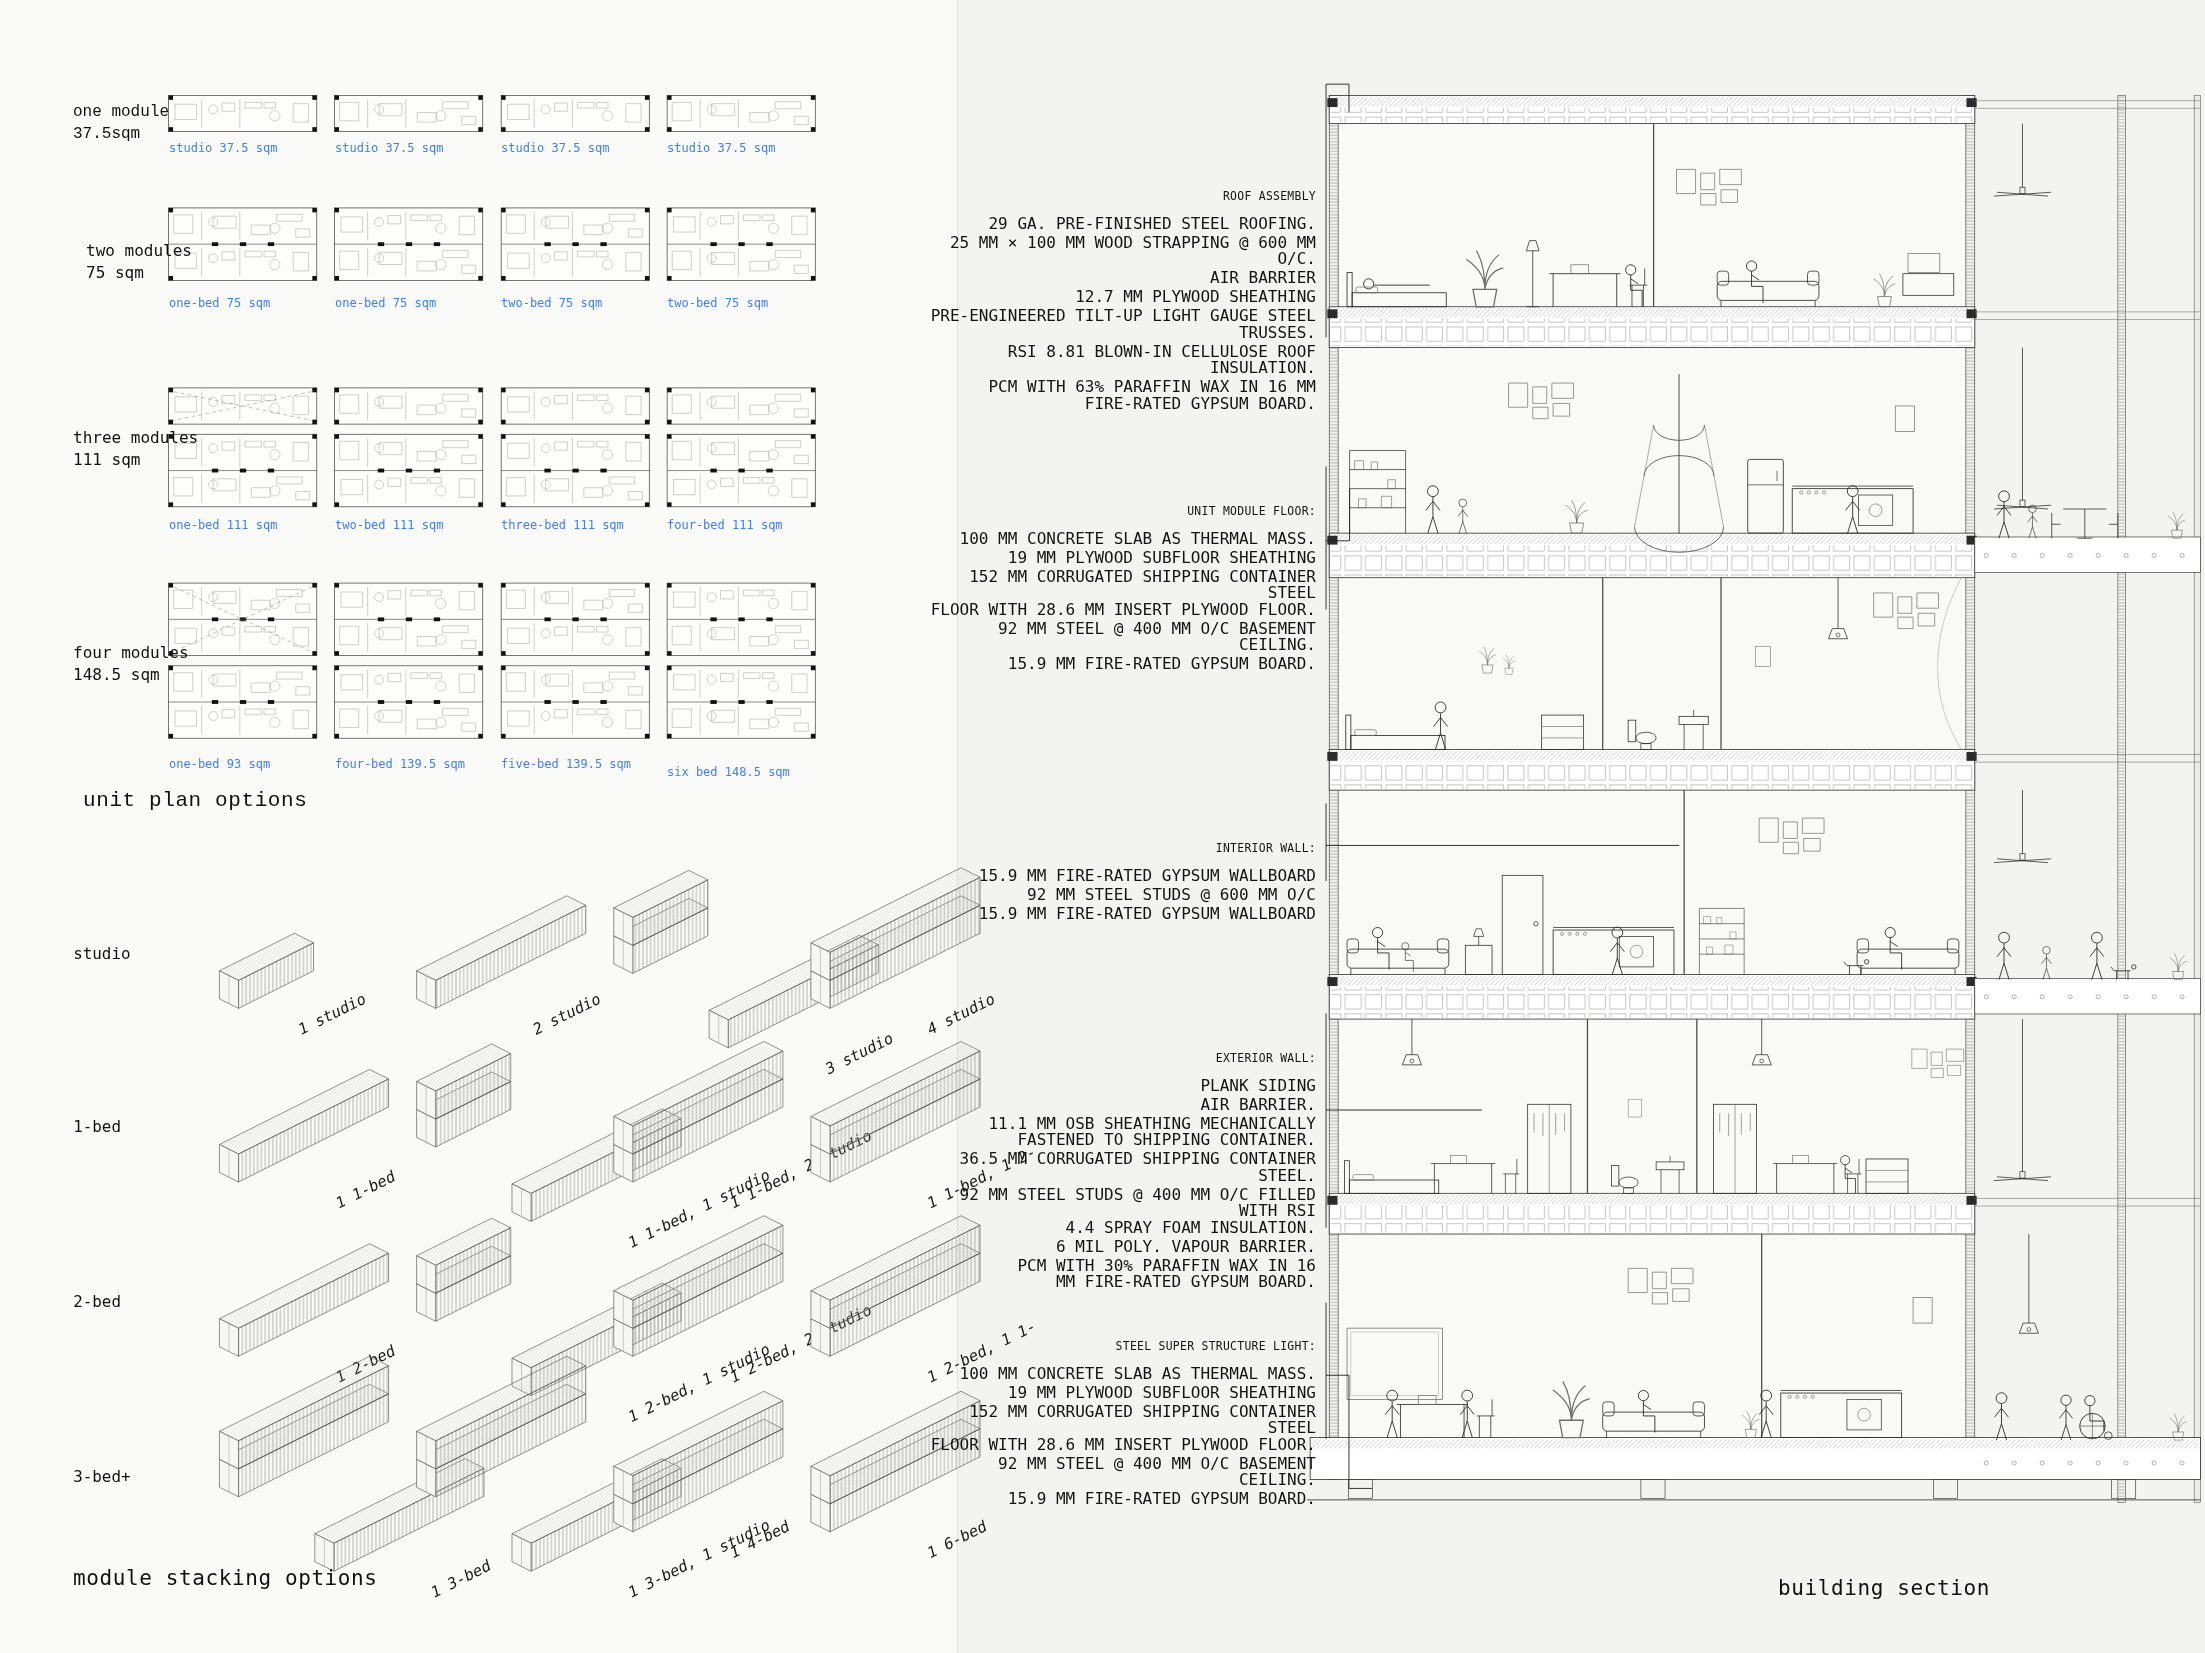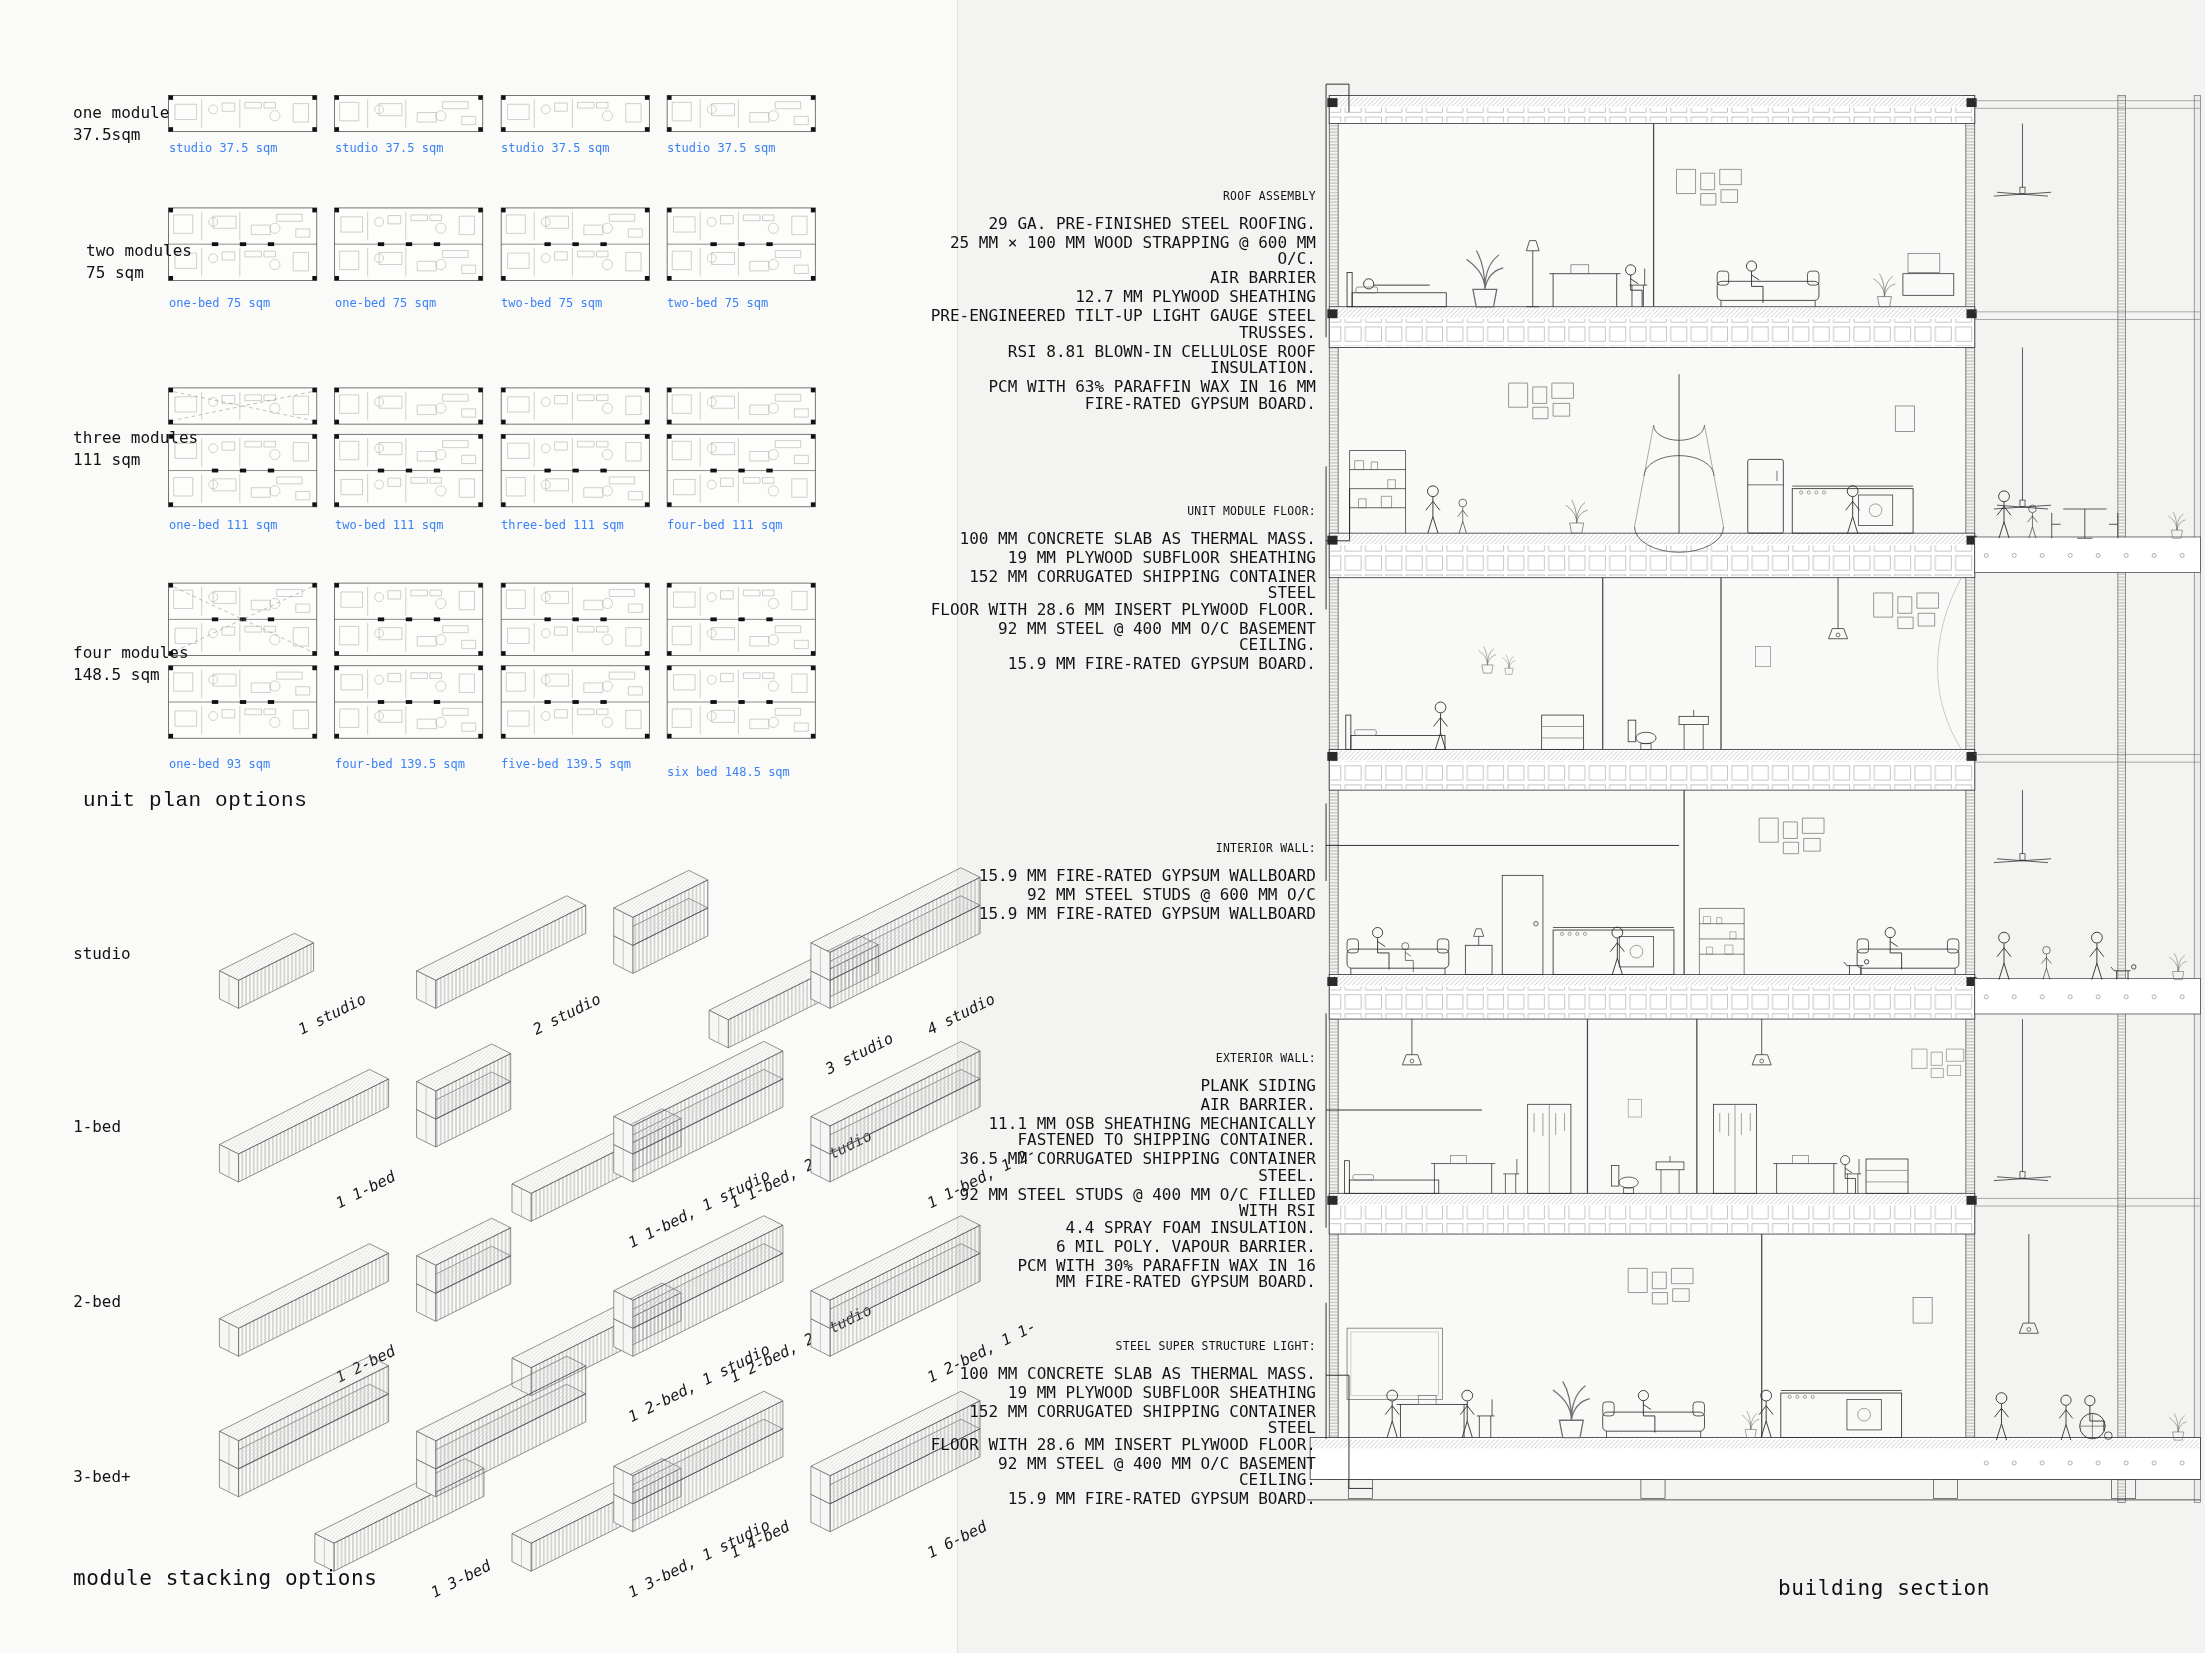--- a/index.html
+++ b/index.html
@@ -318,21 +318,21 @@
           <rect x="1161" y="1101" width="10" height="6" fill="#111"></rect>
           <rect x="1205" y="1101" width="10" height="6" fill="#111"></rect>
           <path d="M8 11 h30 v29 h-30 z M70 13 h36 v19 h-36 z M130 27 h30 v15 h-30 z M170 10 h40 v11 h-40 z M200 33 h22 v13 h-22 z" transform="translate(1049,1104)" fill="none" stroke="#b5b5b5" stroke-width="1"></path>
           <path d="M52 6 v45 M112 6 v45 M167 24 a8 8 0 1 0 .1 0 M70 15 a7 7 0 1 0 .1 0" transform="translate(1049,1104)" fill="none" stroke="#b5b5b5" stroke-width="1"></path>
           <rect x="1049" y="1047" width="7" height="7" fill="#111"></rect>
           <rect x="1275" y="1047" width="7" height="7" fill="#111"></rect>
           <rect x="1049" y="1154" width="7" height="7" fill="#111"></rect>
           <rect x="1275" y="1154" width="7" height="7" fill="#111"></rect>
         </g>
       </svg>
-      <div class="row-label" style="left: 73px; top: 102px;">one module
+      <div class="row-label" style="left: 73px; top: 102px; font-family: Liberation Mono, monospace;">one module
 37.5sqm</div>
       <div class="plan-cap" style="left: 169px; top: 141px;">studio 37.5 sqm</div>
       <div class="plan-cap" style="left: 335px; top: 141px;">studio 37.5 sqm</div>
       <div class="plan-cap" style="left: 501px; top: 141px;">studio 37.5 sqm</div>
       <div class="plan-cap" style="left: 667px; top: 141px;">studio 37.5 sqm</div>
       <div class="row-label" style="left: 73px; top: 240px; margin-left: 13px;">two modules
 75 sqm</div>
       <div class="plan-cap" style="left: 169px; top: 296px;">one-bed 75 sqm</div>
       <div class="plan-cap" style="left: 335px; top: 296px;">one-bed 75 sqm</div>
       <div class="plan-cap" style="left: 501px; top: 296px;">two-bed 75 sqm</div>

